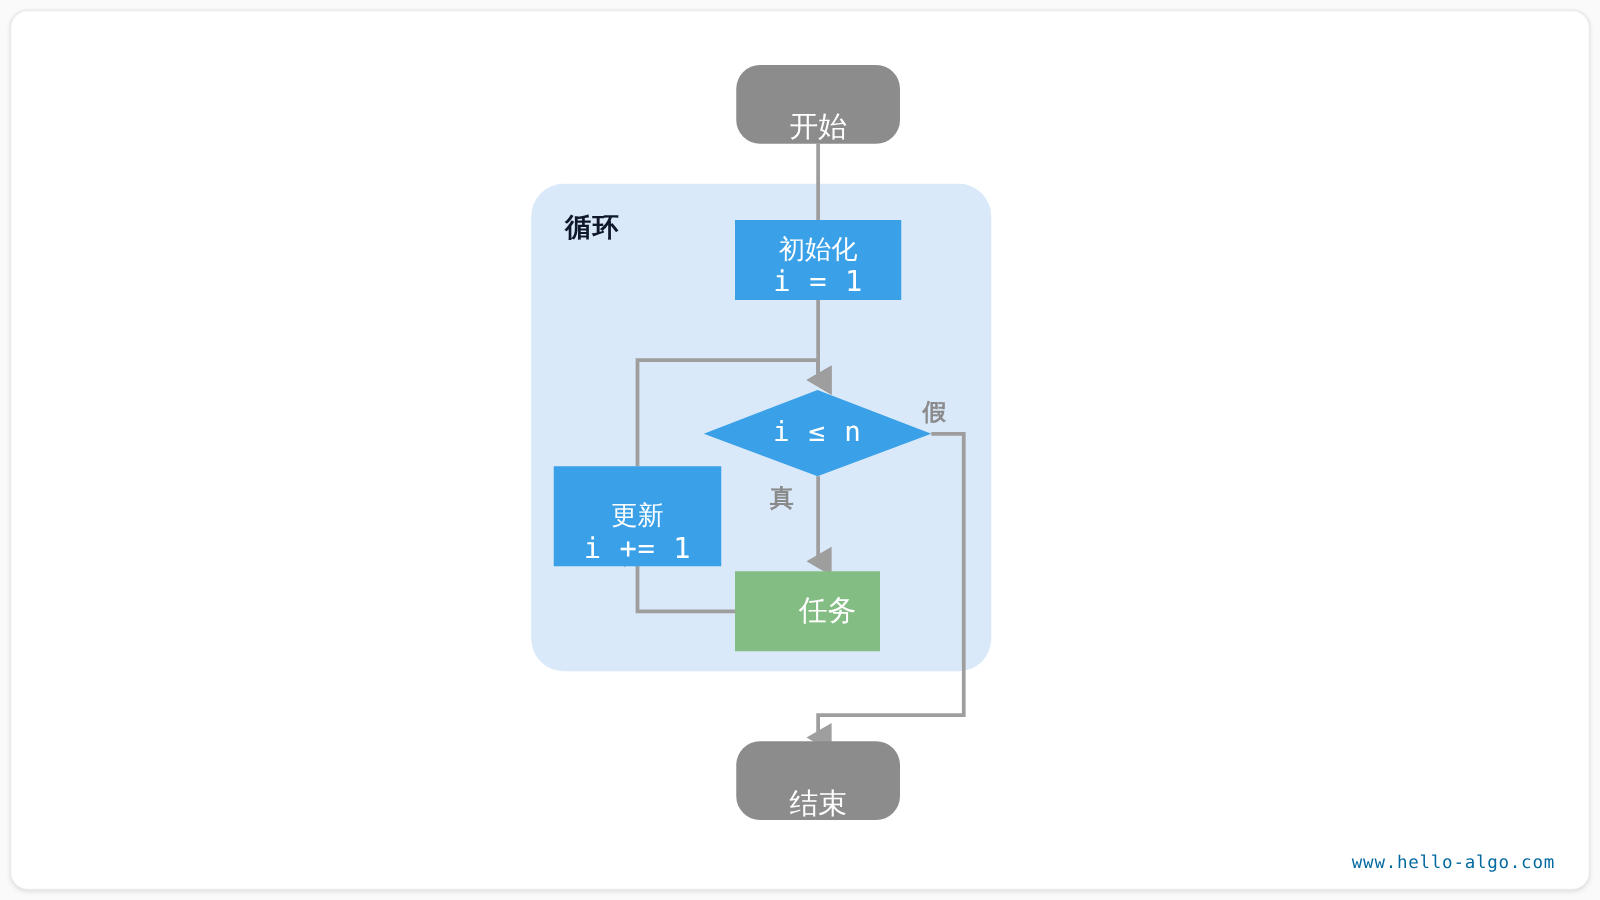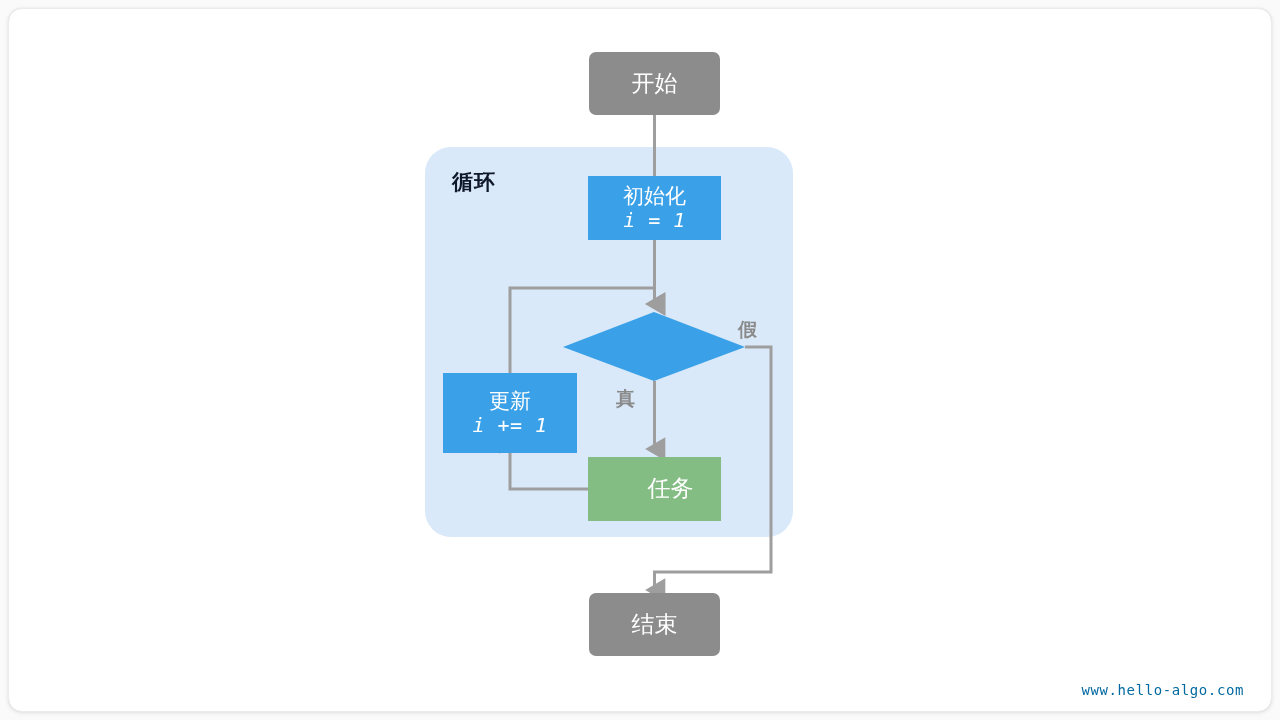--- a/index.html
+++ b/index.html
@@ -42,40 +42,41 @@
     align-items: center;
     justify-content: center;
     color: #ffffff;
     text-align: center;
     box-sizing: border-box;
     line-height: 1.18;
   }
 
   .terminal {
     background: #8c8c8c;
-    border-radius: 7px;
+    border-radius: 19px;
     font-size: 23px;
+    justify-content: flex-end;
   }
 
   .process-blue {
     background: #3aa0e8;
     font-size: 21px;
+    justify-content: flex-end;
   }
 
   .process-green {
     background: #84bd83;
     font-size: 23px;
   }
 
   .node .cjk-line { font-family: "Liberation Sans", sans-serif; }
   .node .mono-line {
     font-family: "DejaVu Sans Mono", monospace;
-    font-size: 20px;
+    font-size: 23px;
     letter-spacing: 0.5px;
-    font-style: italic;
   }
 
   
   #loop-container {
     position: absolute;
     left: 425px;
     top: 147px;
     width: 368px;
     height: 390px;
     background: #d9e9f9;
@@ -172,30 +173,33 @@
 
   <div class="node terminal" id="node-start" style="left:589px; top:52px; width:131px; height:63px;">
     <span class="cjk-line">开始</span>
   </div>
 
   <div class="node process-blue" id="node-init" style="left:588px; top:176px; width:133px; height:64px;">
     <span class="cjk-line">初始化</span>
     <span class="mono-line">i = 1</span>
   </div>
 
+  <div id="decision-node">
+    <div class="diamond-label">i ≤ n</div>
+  </div>
 
   <div class="edge-label" id="label-false">假</div>
   <div class="edge-label" id="label-true">真</div>
 
   <div class="node process-blue" id="node-update" style="left:443px; top:373px; width:134px; height:80px;">
     <span class="cjk-line">更新</span>
     <span class="mono-line">i += 1</span>
   </div>
 
-  <div class="node process-green" id="node-task" style="left:588px; top:457px; width:133px; height:64px;padding-left:32px;">
+  <div class="node process-green" id="node-task" style="left:588px; top:457px; width:116px; height:64px;padding-left:32px;">
     <span class="cjk-line">任务</span>
   </div>
 
   <div class="node terminal" id="node-end" style="left:589px; top:593px; width:131px; height:63px;">
     <span class="cjk-line">结束</span>
   </div>
 
   <div id="watermark">www.hello-algo.com</div>
 
 </div>

